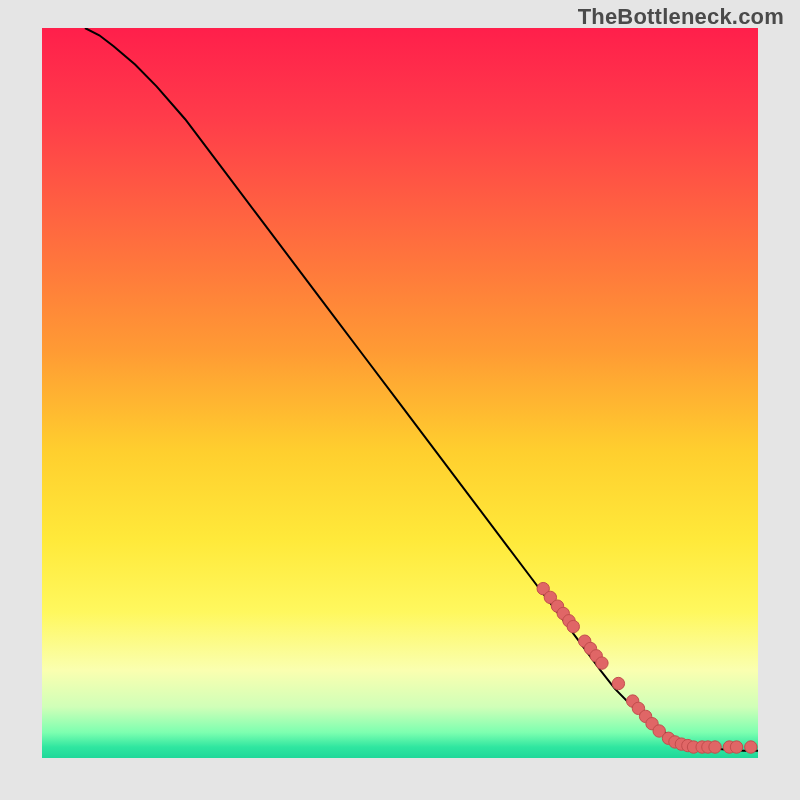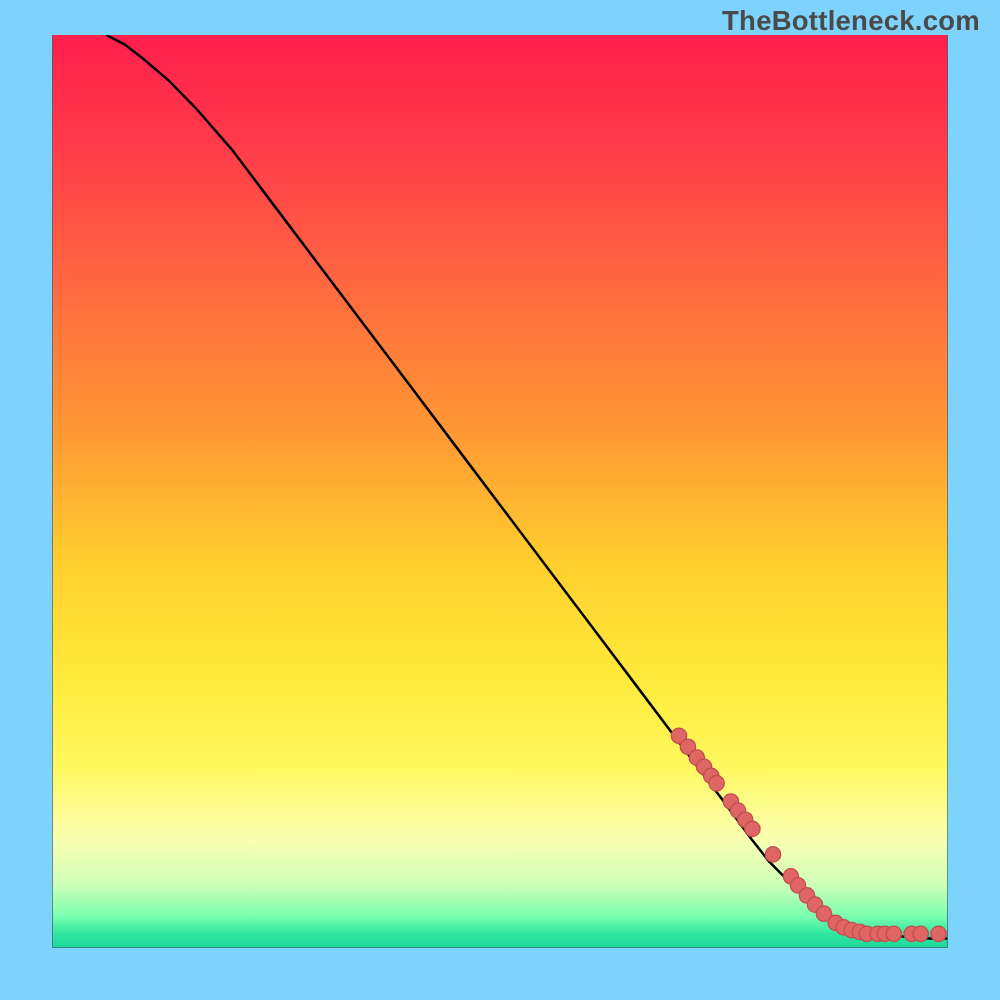--- a/index.html
+++ b/index.html
@@ -8,21 +8,21 @@
     width: 800px;
     height: 800px;
     background: #000;
     overflow: hidden;
     font-family: Arial, Helvetica, sans-serif;
   }
   .outer {
     position: relative;
     width: 800px;
     height: 800px;
-    background: #7dd3fc;
+    background: #e5e5e5;
   }
   .watermark {
     position: absolute;
     top: 4px;
     right: 16px;
     color: #4a4a4a;
     font-size: 22px;
     font-weight: 600;
     letter-spacing: 0.2px;
     z-index: 10;

